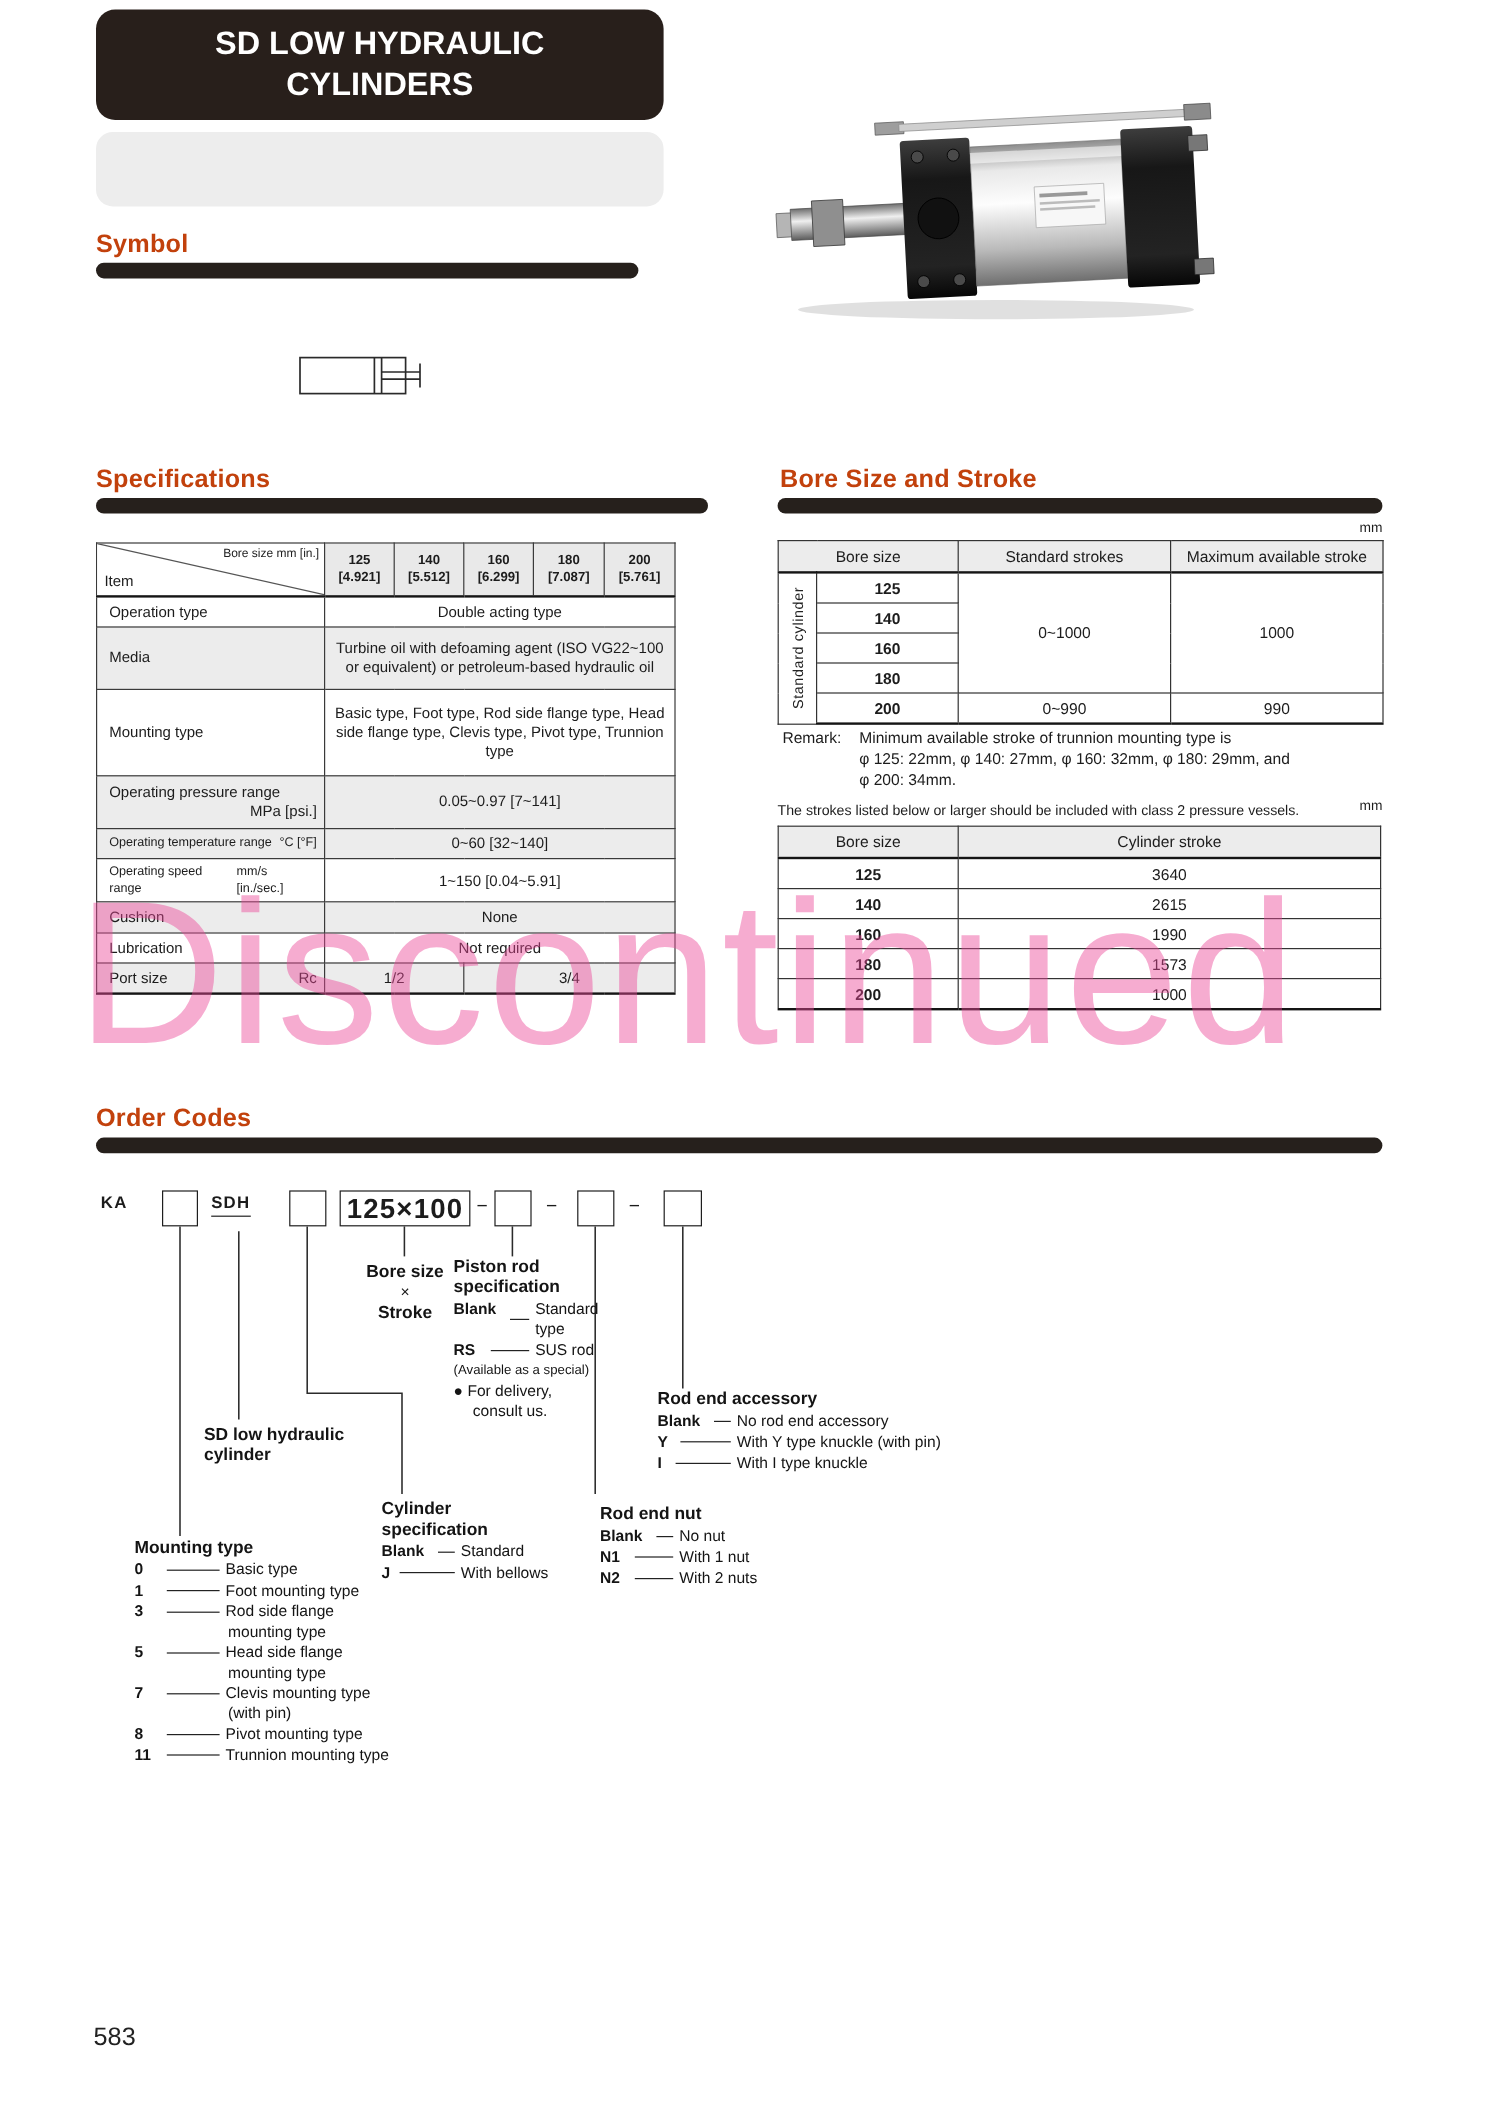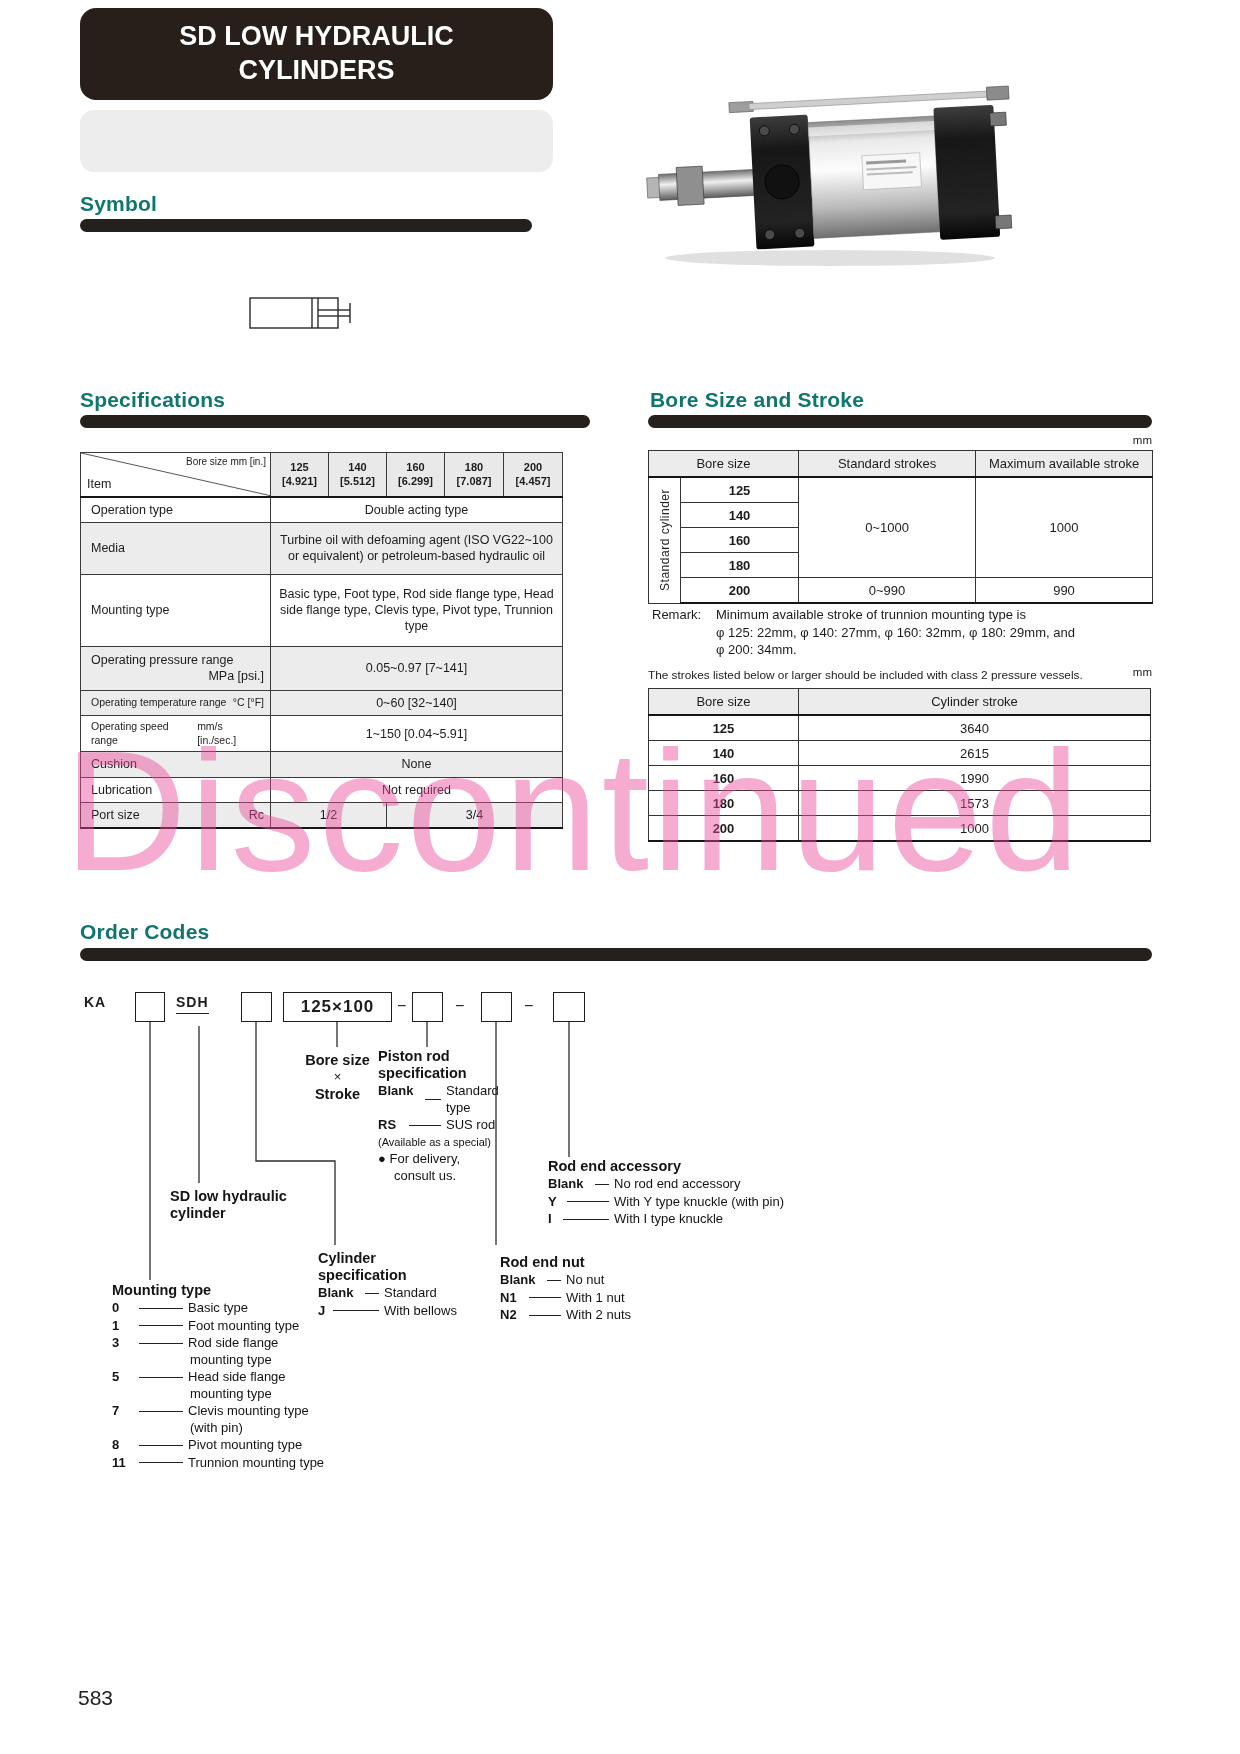--- a/index.html
+++ b/index.html
@@ -1,21 +1,21 @@
 <!DOCTYPE html>
 <html><head>
 <meta charset="utf-8">
 <style>
   *{margin:0;padding:0;box-sizing:border-box}
   html,body{background:#fff}
   body{font-family:"Liberation Sans", sans-serif;color:#1c1c1c}
   .page{position:relative;width:1240px;height:1754px;background:#fff;overflow:hidden;margin:0 auto}
 
   
-  .h2{position:absolute;font-size:21px;font-weight:bold;color:#0f766e;letter-spacing:.2px}
+  .h2{position:absolute;font-size:21px;font-weight:bold;color:#c2410c;letter-spacing:.2px}
   .bar{position:absolute;height:13px;background:#26201c;border-radius:7px}
 
   
   .title-block{position:absolute;left:80px;top:8px;width:473px;height:92px;background:#281f1b;border-radius:16px;display:flex;align-items:center;justify-content:center}
   .title-text{color:#fff;font-size:27px;font-weight:bold;text-align:center;line-height:1.25;width:370px}
   .gray-banner{position:absolute;left:80px;top:110px;width:473px;height:62px;background:#ededed;border-radius:14px}
 
   .photo{position:absolute;left:625px;top:70px}
   .symbol{position:absolute;left:244px;top:286px}
 
@@ -51,21 +51,21 @@
   .remark .rl{width:64px;flex:0 0 auto}
   .note{position:absolute;left:648px;top:668px;font-size:11.8px}
 
   
   .watermark{position:absolute;left:64px;top:726px;font-size:170px;font-weight:400;color:#ec4899;opacity:.45;letter-spacing:3px;white-space:nowrap;z-index:40;pointer-events:none;line-height:1}
 
   
   .ocbox{position:absolute;height:30px;border:1.6px solid #1e1e1e;background:#fff;top:992px}
   .oclabel{position:absolute;top:994px;font-weight:bold;font-size:14px;letter-spacing:1px}
   .ocdash{position:absolute;top:997px;font-size:16px}
-  .bsbox{display:flex;align-items:center;justify-content:center;font-weight:bold;font-size:17px;letter-spacing:1px}
+  .bsbox{display:flex;align-items:center;justify-content:center;font-weight:bold;font-size:23px;letter-spacing:1px}
   .conn{position:absolute;left:75px;top:1015px}
   .lblk{position:absolute;font-size:13px;line-height:16.5px;color:#141414}
   .lblk .t{font-weight:bold;font-size:14.5px;line-height:17px}
   .row{display:flex;align-items:baseline;margin-top:1px}
   .code{font-weight:bold;flex:0 0 auto}
   .dash{border-top:1.4px solid #222;align-self:center;margin:0 5px 0 3px;flex:0 0 auto}
   .cont{margin-left:78px}
   .center{text-align:center}
   .pagenum{position:absolute;left:78px;top:1686px;font-size:21px;color:#222}
 </style>
@@ -157,21 +157,21 @@
         <svg viewBox="0 0 100 100" preserveAspectRatio="none">
               <line x1="0" y1="0" x2="100" y2="100" stroke="#555" vector-effect="non-scaling-stroke" stroke-width="1"></line>
             </svg>
         <span class="c-top">Bore size mm [in.]</span>
         <span class="c-bot">Item</span>
       </td>
       <th>125 [4.921]</th>
       <th>140 [5.512]</th>
       <th>160 [6.299]</th>
       <th>180 [7.087]</th>
-      <th>200 [4.457]</th>
+      <th>200 [5.761]</th>
     </tr>
     <tr>
       <td class="lab">
             <div class="lw">
               <span>Operation type</span>
             </div>
           </td>
       <td colspan="5">Double acting type</td>
     </tr>
     <tr class="gray h-media">

